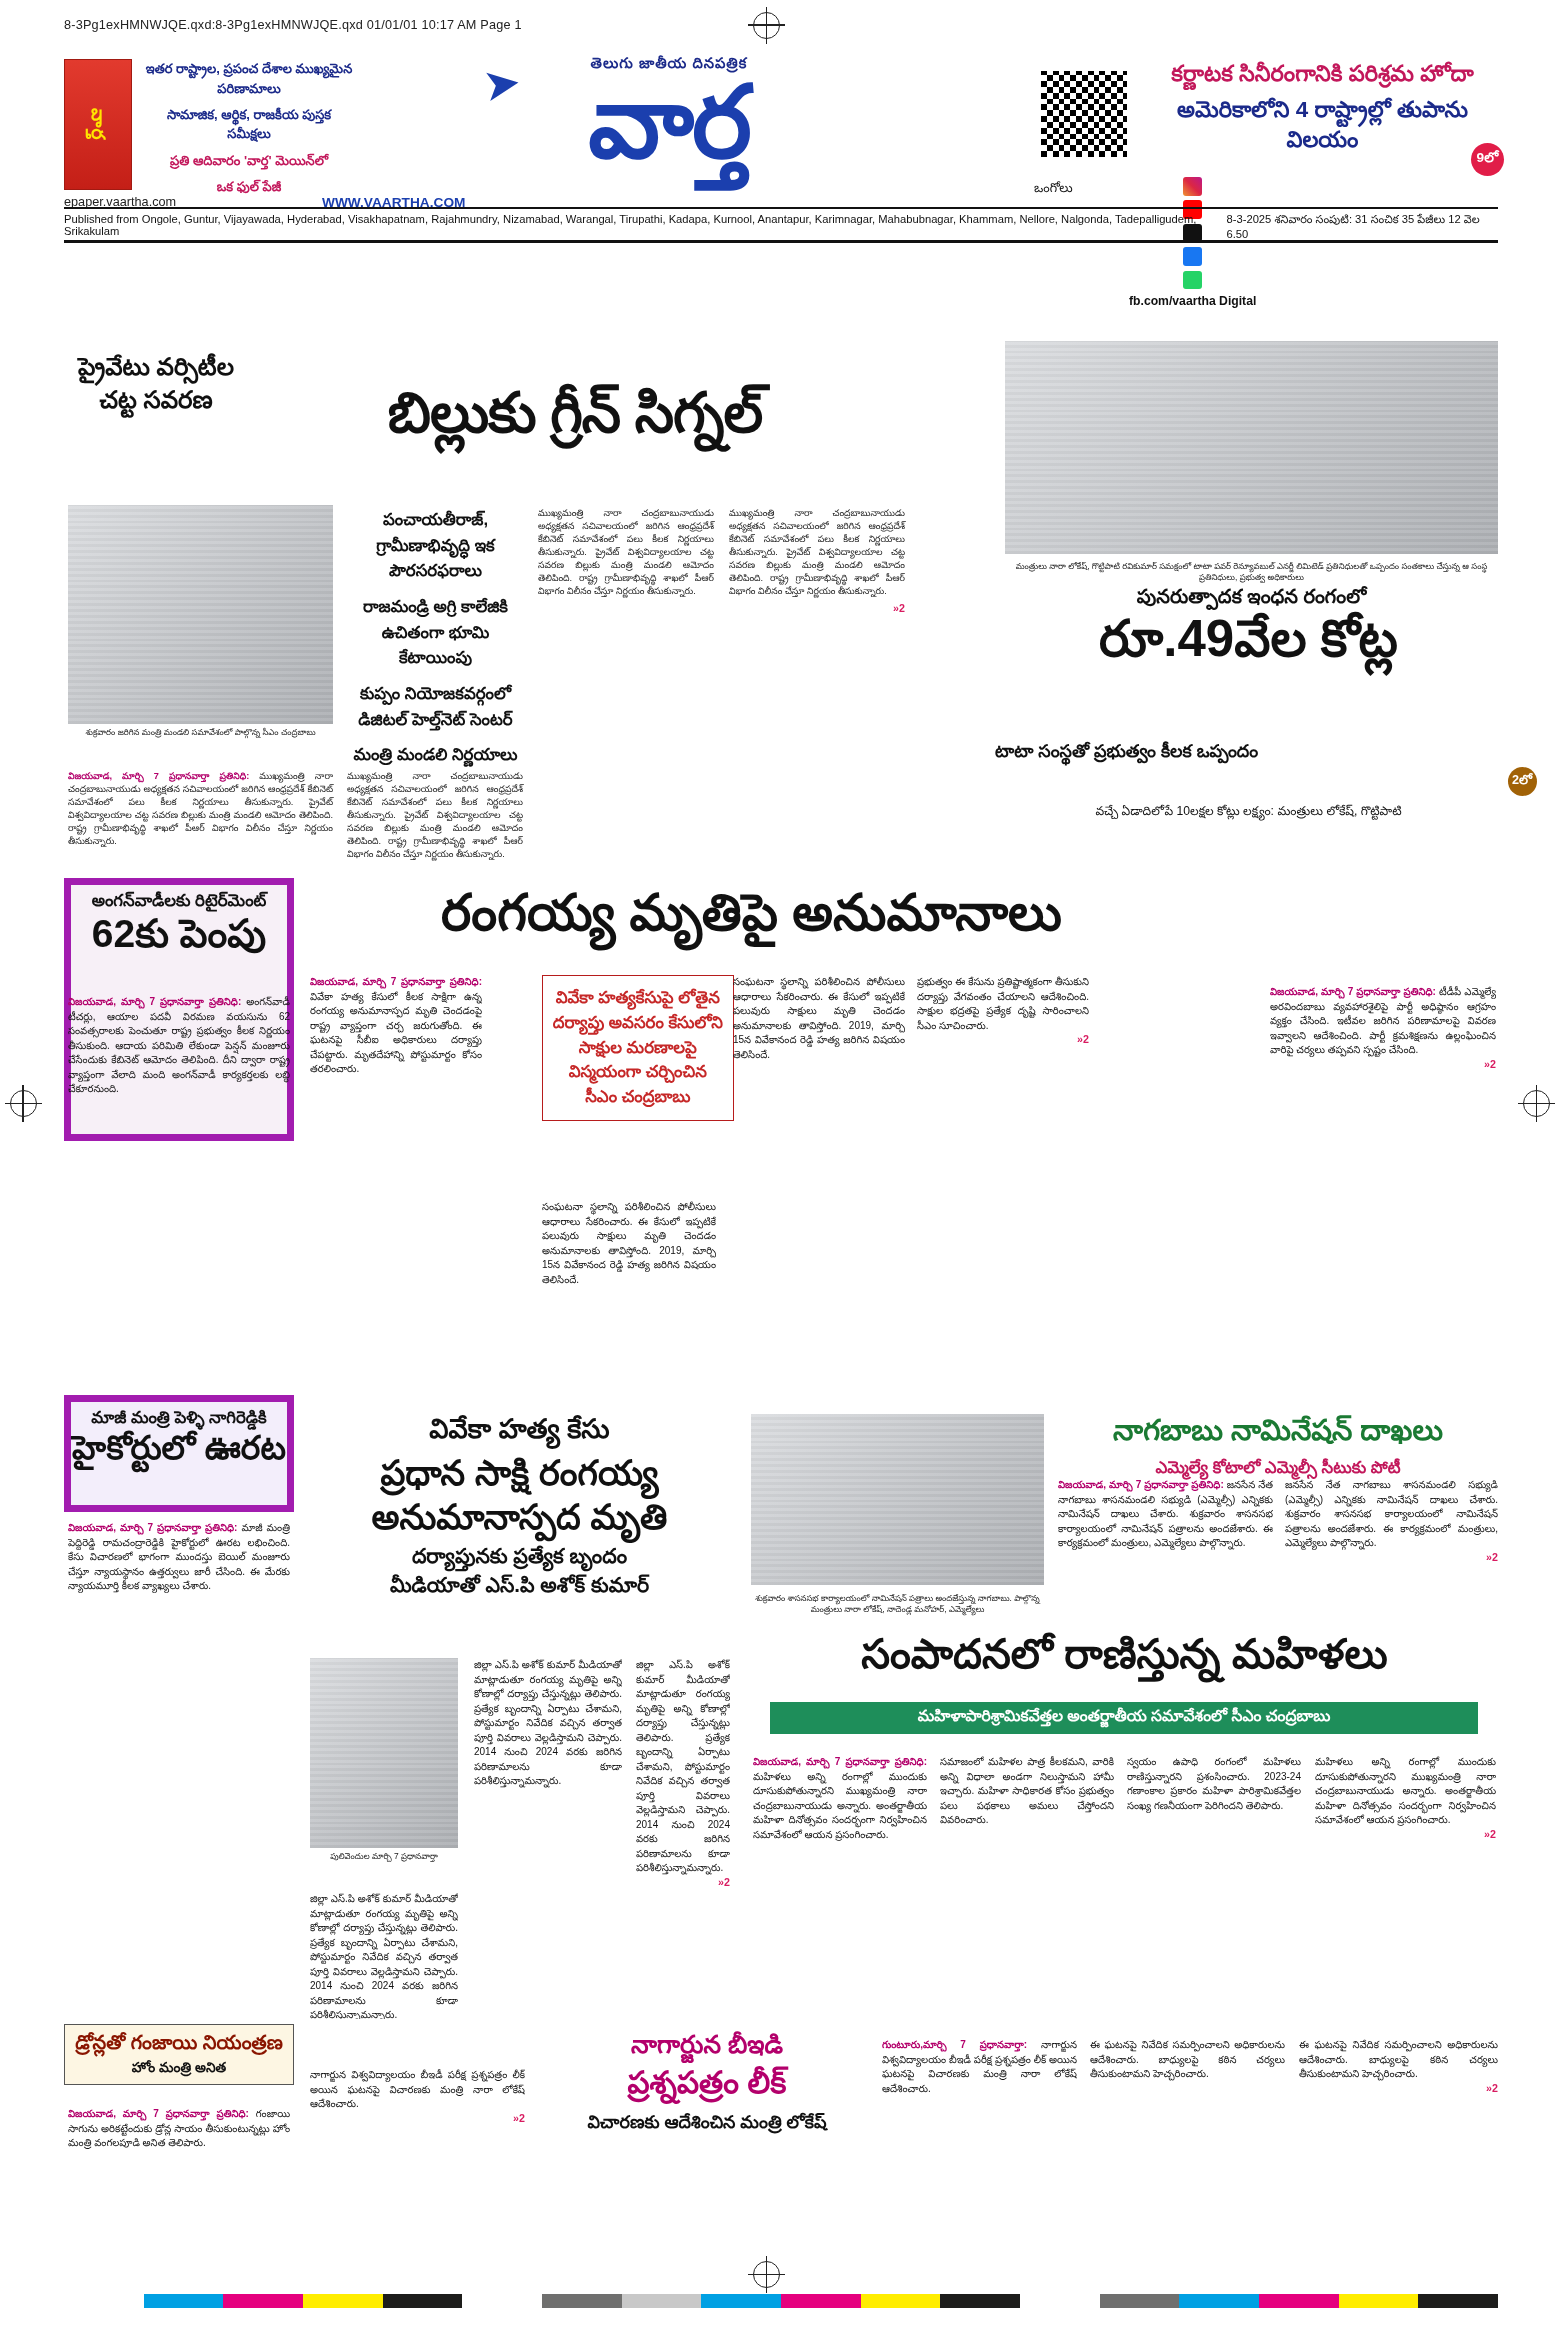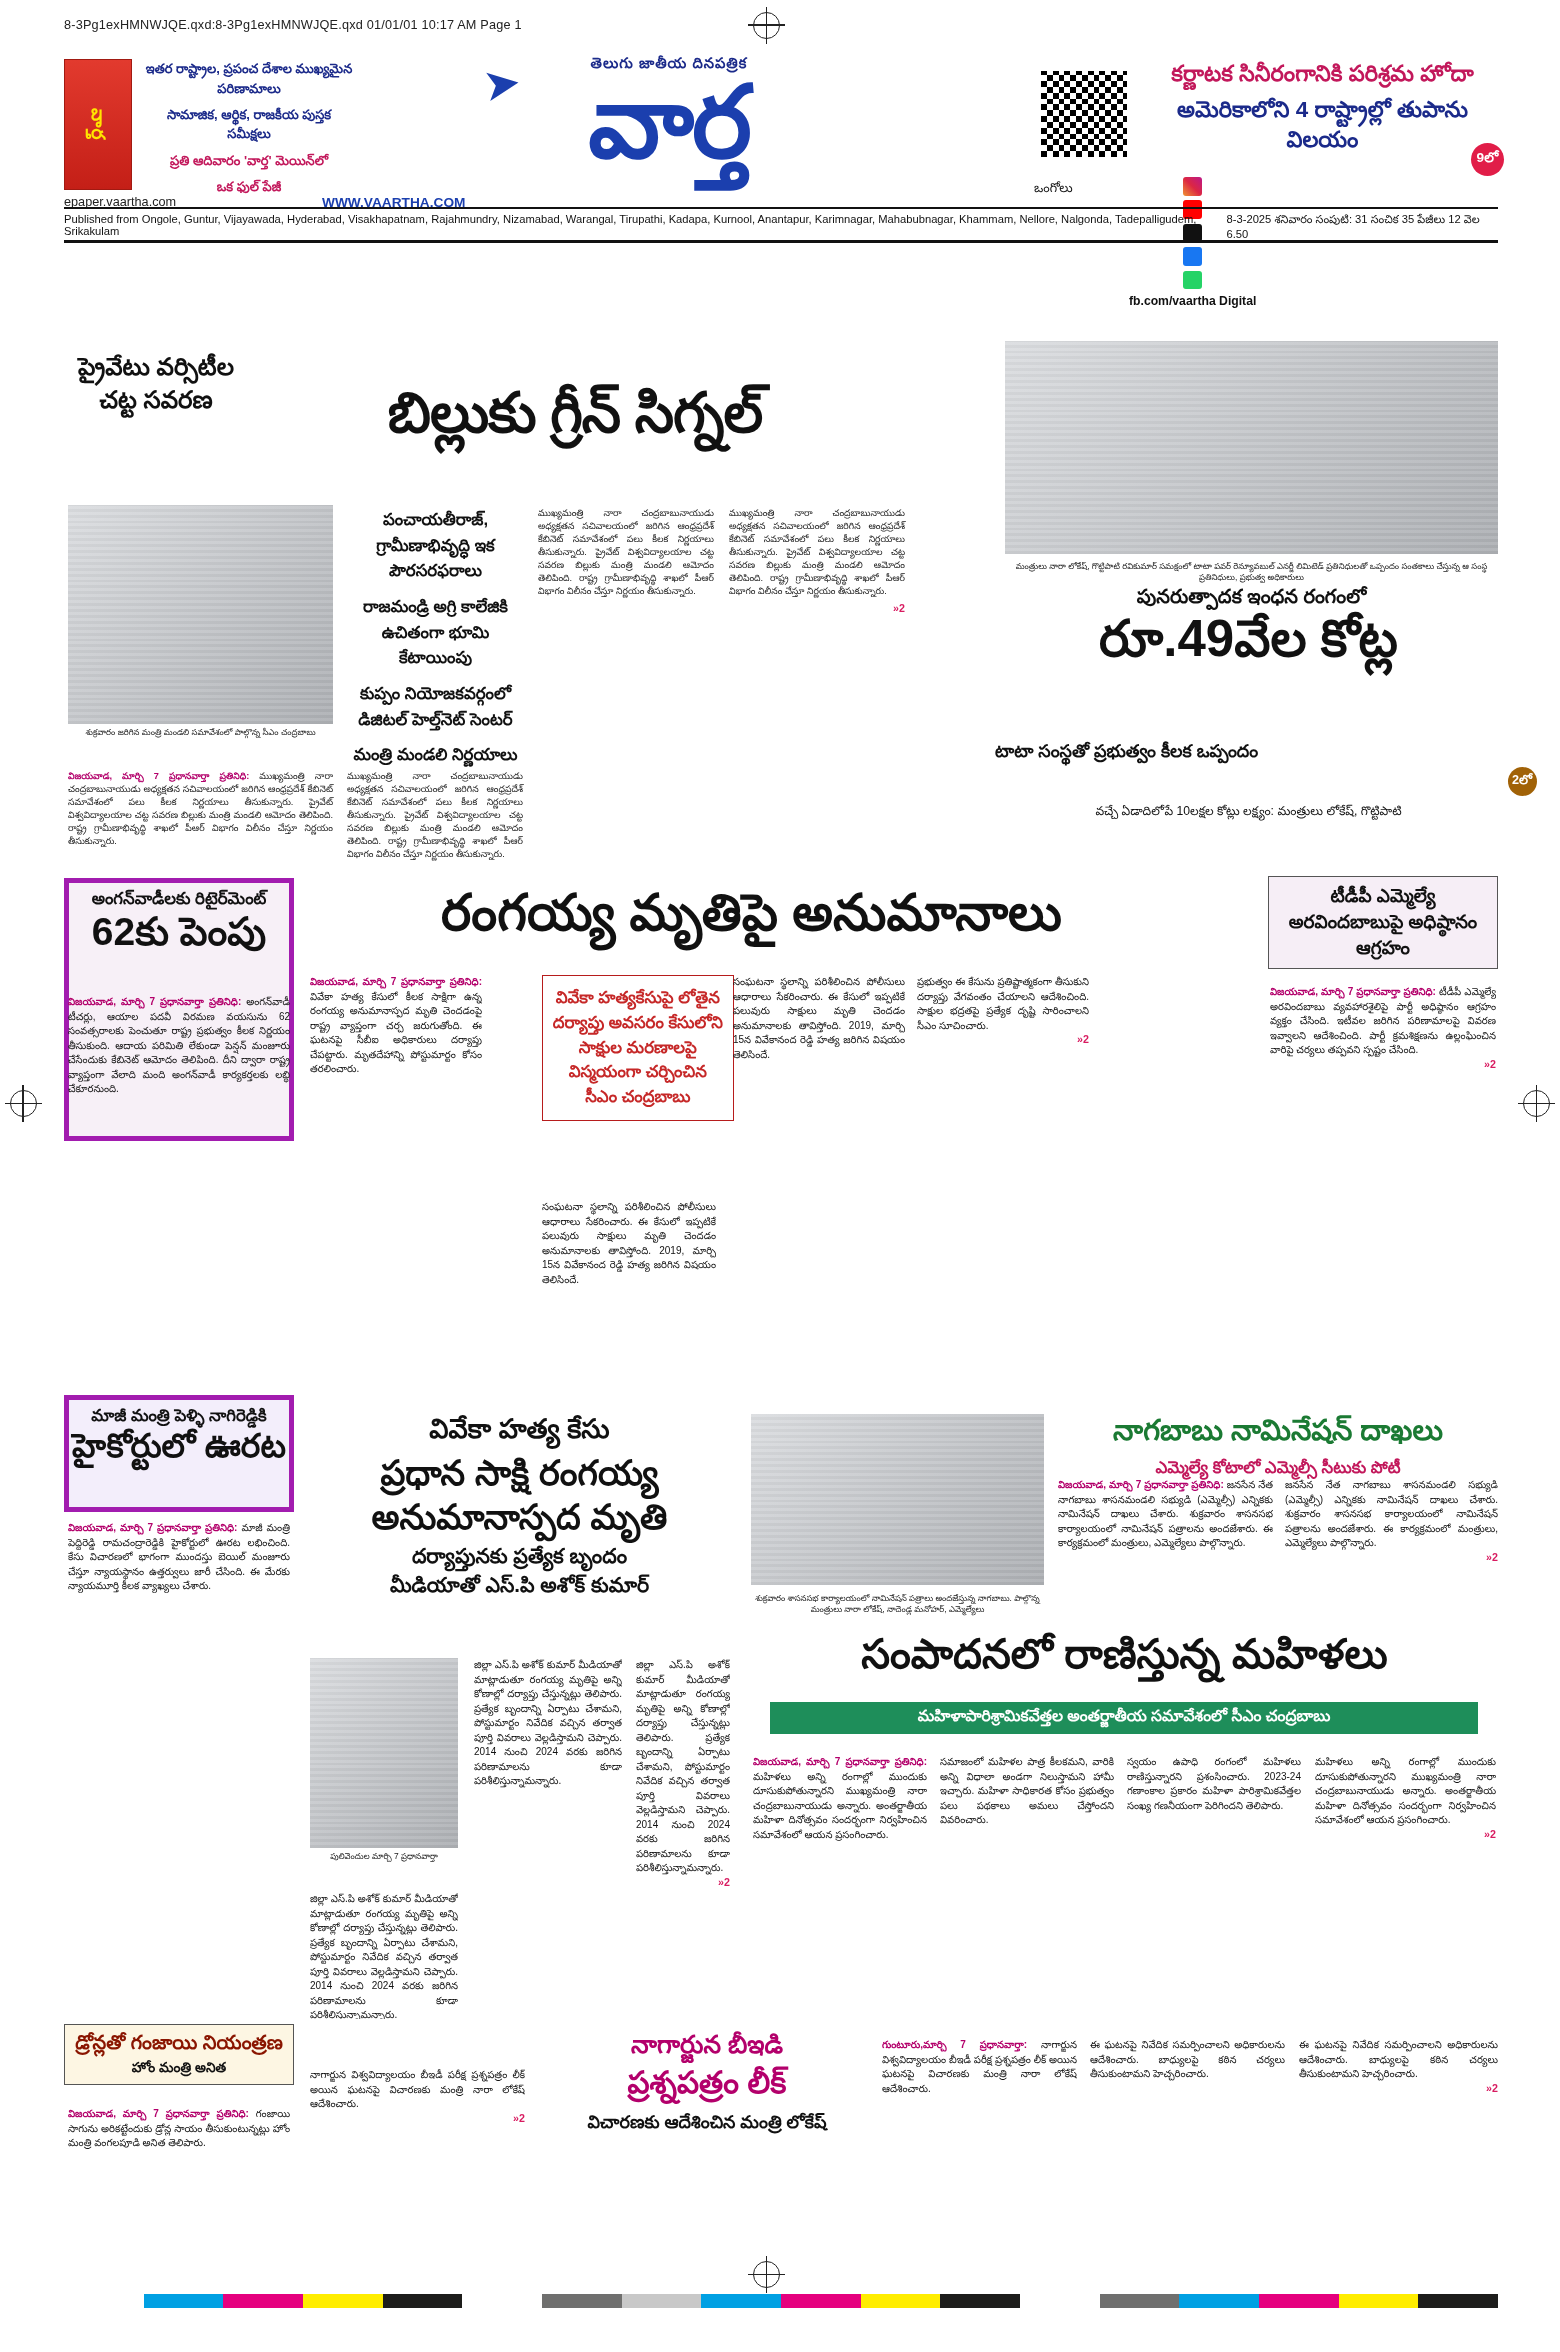--- a/index.html
+++ b/index.html
@@ -71,21 +71,21 @@
   .tata-sub{position:absolute;left:1005px;top:585px;width:493px;text-align:center;font-size:19.5px;font-weight:bold;color:#111;}
   .tata-head{position:absolute;left:995px;top:612px;width:507px;text-align:center;font-size:51px;font-weight:bold;line-height:1.05;color:#111;}
   .tata-foot{position:absolute;left:995px;top:741px;width:507px;font-size:17.6px;font-weight:bold;color:#111;}
   .tata-badge{position:absolute;right:23.4px;top:767px;width:29px;height:29px;border-radius:50%;background:#a16207;color:#fff;font-size:12.7px;display:flex;align-items:center;justify-content:center;font-weight:bold;}
   .tata-foot2{position:absolute;left:995px;top:804px;width:507px;text-align:center;font-size:12.2px;color:#111;}
 
   
   .mid-head{position:absolute;left:293px;top:883px;width:917px;text-align:center;font-size:51px;font-weight:bold;color:#111;}
 
   
-  .lbox{position:absolute;left:64px;width:230px;box-sizing:border-box;border:5px solid #a21caf;background:#f7f0f7;}
+  .lbox{position:absolute;left:64px;width:230px;box-sizing:border-box;border:7px solid #a21caf;background:#f7f0f7;}
   .lbox .t1{text-align:center;font-size:16.6px;font-weight:bold;color:#111;padding:5.9px 3.9px 0;}
   .lbox .t2{text-align:center;font-size:39px;font-weight:bold;color:#111;line-height:1;padding-bottom:3.9px;}
 
   .redbox{position:absolute;border:1px solid #b71c1c;background:#fff;text-align:center;color:#c62828;font-weight:bold;}
   .greenbar{background:#1e8e5a;color:#fff;text-align:center;font-weight:bold;}
   .pinkhead{color:#c2185b;font-weight:bold;}
 
   .footer-bars{position:absolute;left:64px;top:2294px;width:1434px;height:13.7px;display:flex;}
   .footer-bars i{flex:1;height:13.7px;display:block;}
 
@@ -234,23 +234,20 @@
   <div class="blk" style="left:493px;top:975px;width:0px;"></div>
 
   <div class="blk" style="left:733px;top:975px;width:172px;height:419px;overflow:hidden;">
     <div class="smallcaps">సంఘటనా స్థలాన్ని పరిశీలించిన పోలీసులు ఆధారాలు సేకరించారు. ఈ కేసులో ఇప్పటికే పలువురు సాక్షులు మృతి చెందడం అనుమానాలకు తావిస్తోంది. 2019, మార్చి 15న వివేకానంద రెడ్డి హత్య జరిగిన విషయం తెలిసిందే.</div>
   </div>
   <div class="blk" style="left:917px;top:975px;width:172px;height:419px;overflow:hidden;">
     <div class="smallcaps">ప్రభుత్వం ఈ కేసును ప్రతిష్టాత్మకంగా తీసుకుని దర్యాప్తు వేగవంతం చేయాలని ఆదేశించింది. సాక్షుల భద్రతపై ప్రత్యేక దృష్టి సారించాలని సీఎం సూచించారు.</div>
     <div class="cont" style="text-align:right">»2</div>
   </div>
 
-  <div class="blk" style="left:1268px;top:876px;width:230px;border:1px solid #555;background:#f6eef6;padding:5.9px 5.9px 7.8px;text-align:center;">
-    <div style="font-size:18.5px;font-weight:bold;line-height:1.4;">టీడీపీ ఎమ్మెల్యే అరవిందబాబుపై అధిష్ఠానం ఆగ్రహం</div>
-  </div>
   <div class="blk" style="left:1270px;top:985px;width:226px;height:400px;overflow:hidden;">
     <div class="smallcaps"><span class="lead-in">విజయవాడ, మార్చి 7 ప్రధానవార్తా ప్రతినిధి:</span>
       <span>టీడీపీ ఎమ్మెల్యే అరవిందబాబు వ్యవహారశైలిపై పార్టీ అధిష్ఠానం ఆగ్రహం వ్యక్తం చేసింది. ఇటీవల జరిగిన పరిణామాలపై వివరణ ఇవ్వాలని ఆదేశించింది. పార్టీ క్రమశిక్షణను ఉల్లంఘించిన వారిపై చర్యలు తప్పవని స్పష్టం చేసింది.</span></div>
     <div class="cont" style="text-align:right">»2</div>
   </div>
 
   <div class="blk" style="left:310px;top:1414px;width:419px;text-align:center;">
     <div style="font-size:27px;font-weight:bold;">వివేకా హత్య కేసు</div>
     <div style="font-size:35px;font-weight:bold;line-height:1.25;">ప్రధాన సాక్షి రంగయ్య</div>
     <div style="font-size:35px;font-weight:bold;line-height:1.25;">అనుమానాస్పద మృతి</div>

